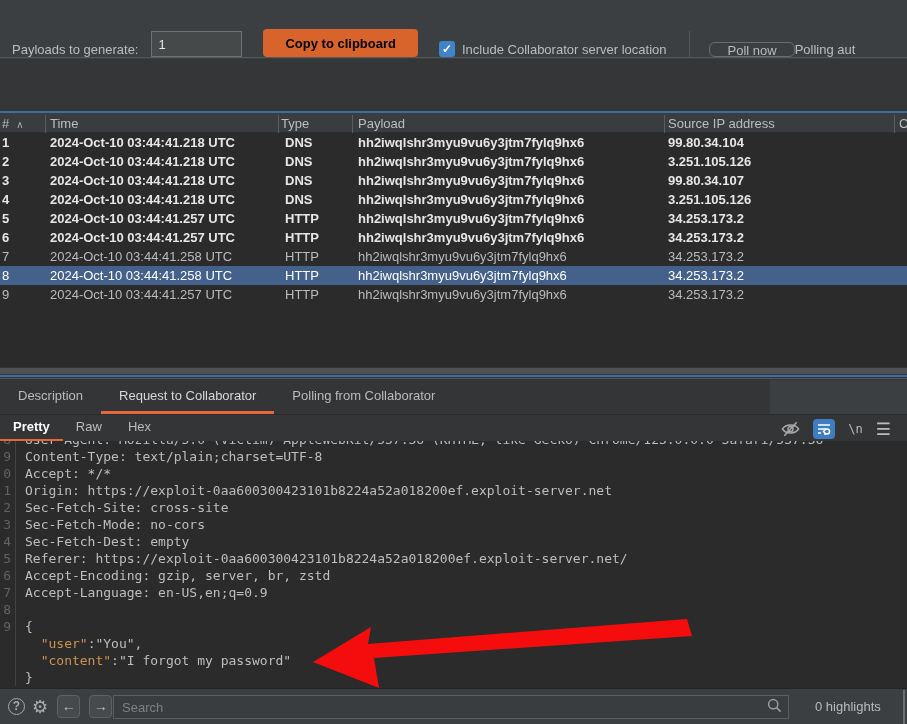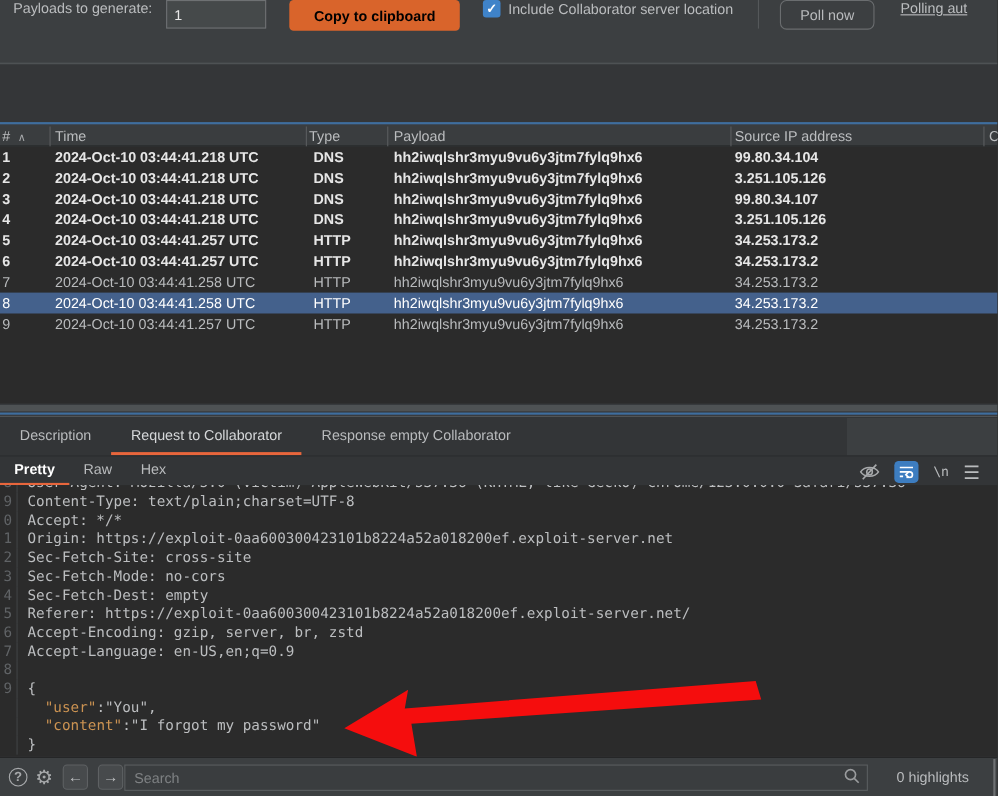--- a/index.html
+++ b/index.html
@@ -4,34 +4,34 @@
 <style>
   * { margin:0; padding:0; box-sizing:border-box; }
   html,body { background:#2b2b2b; }
   #app {
     position:relative; width:907px; height:724px; overflow:hidden;
     background:#3c3f41; color:#b9bbbd;
     font-family:"Liberation Sans", sans-serif; font-size:13px;
   }
   
   .toolbar { position:absolute; top:0; left:0; width:907px; height:58px;
-    border-bottom:1px solid #54585a; display:flex; align-items:flex-start; padding-left:12px; white-space:nowrap; }
+    border-bottom:1px solid #54585a; display:flex; align-items:flex-end; padding-left:12px; white-space:nowrap; }
   .tb-label { color:#bbbdbf; }
   .num-input { margin-left:13px; width:91px; height:26px; background:#45494a;
     border:1px solid #6e7173; color:#e8e8e8; padding:0 6px; font:13px "Liberation Sans",sans-serif; }
   .copy-btn { margin-left:21px; height:28px; padding:0 22px; background:#d9642b; border:none;
     border-radius:4px; color:#000000; font:bold 13px "Liberation Sans",sans-serif; cursor:pointer; }
   .cb-wrap { margin-left:21px; display:flex; align-items:center; }
   .checkbox { width:16px; height:16px; background:#3f83c9; border-radius:3px; color:#fff;
     font-size:12px; line-height:16px; text-align:center; font-weight:bold; }
   .cb-label { margin-left:7px; color:#bbbdbf; }
   .v-divider { margin-left:23px; width:1px; height:26px; background:#55585a; }
-  .poll-btn { margin-left:19px; height:27px; padding:0 17px; background:transparent;
+  .poll-btn { margin-left:19px; height:15px; padding:0 17px; background:transparent;
     border:1px solid #6a6d6f; border-radius:6px; color:#b9bbbd; font:13px "Liberation Sans",sans-serif; cursor:pointer; }
-  .polling { margin-left:24px; color:#bbbdbf;text-decoration:underline; }
+  .polling { margin-left:0; color:#bbbdbf; }
   
   .gap-panel { position:absolute; top:59px; left:0; width:907px; height:52px; background:#343638; }
   
   .table { position:absolute; top:111px; left:0; width:907px; height:256px; background:#2b2b2b; }
   .thead { position:relative; height:22px; background:#3a3d3f; border-top:2px solid #3f6e9e;
     border-bottom:1px solid #2a2c2d; color:#bbbdbf; }
   .th { position:absolute; top:2px; height:18px; line-height:18px; }
   .th-sep { position:absolute; top:2px; width:1px; height:18px; background:#5a5d5f; }
   .sort-caret { font-size:10px; color:#a7a9ab; margin-left:7px; }
   .tbody { position:relative; }
@@ -192,21 +192,21 @@
 
   <div class="splitter">
     <div class="bar"></div>
       <div class="blue"></div>
       <div class="grey"></div>
   </div>
 
   <div class="tabstrip" id="detail-tabs">
       <span class="tab">Description</span>
       <span class="tab active">Request to Collaborator</span>
-      <span class="tab">Response empty Collaborator</span>
+      <span class="tab">Polling from Collaborator</span>
     </div>
 
   <div class="subbar">
     <span id="view-tabs" style="display:flex">
         <span class="subtab active">Pretty</span>
         <span class="subtab">Raw</span>
         <span class="subtab">Hex</span>
       </span>
     <span class="editor-icons">
       <span class="icon-btn">

